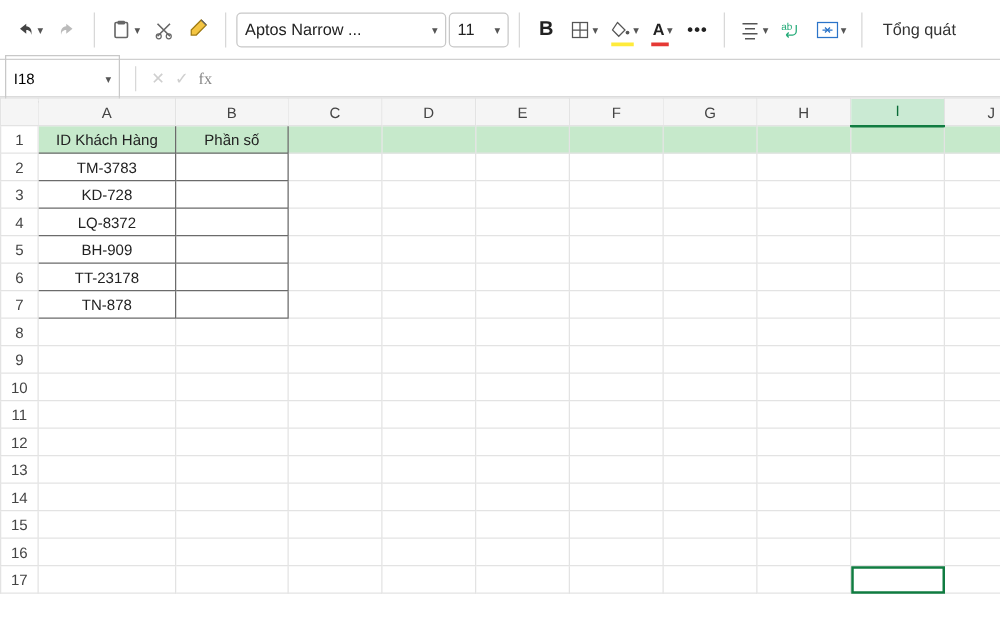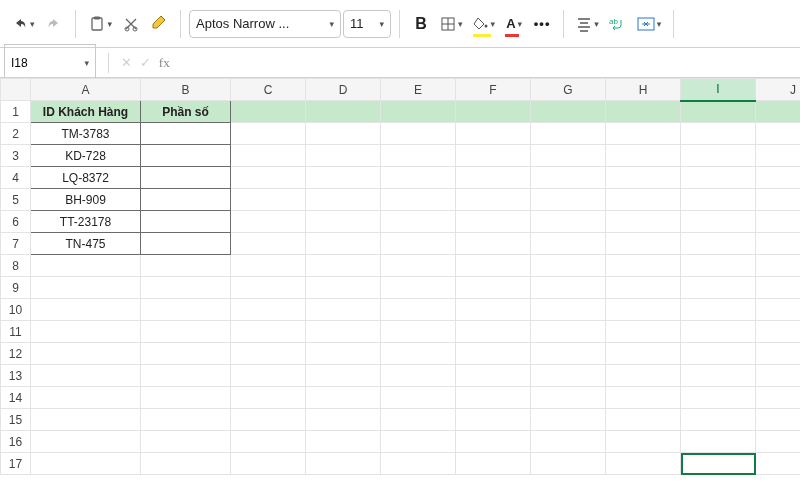--- a/index.html
+++ b/index.html
@@ -14,21 +14,21 @@
   .btn {
     display: inline-flex; align-items: center; justify-content: center;
     height: 30px; min-width: 26px; border-radius: 4px; cursor: pointer;
     padding: 0 4px;
   }
   .chev { font-size: 9px; color: #555; margin-left: 2px; }
   .font-box, .size-box {
     height: 28px; border: 1px solid #c8c8c8; border-radius: 4px;
     display: flex; align-items: center; padding: 0 6px; background: #fff;
   }
-  .font-box { width: 152px; justify-content: space-between; }
+  .font-box { width: 168px; justify-content: space-between; }
   .size-box { width: 48px; justify-content: space-between; }
   .bold-b { font-weight: 700; font-size: 16px; }
   .ellips { letter-spacing: 1px; font-weight: 700; }
   .view-label { margin-left: 4px; font-size: 13px; color: #333; }
   .color-chip { font-size: 14px; position: relative; }
   .color-underline { position: absolute; bottom: 2px; left: 4px; right: 8px; height: 3px; }
 
   
   .formula-row {
     display: flex; align-items: center; height: 30px; border-bottom: 1px solid #d0d0d0;
@@ -52,21 +52,21 @@
   }
   table.grid th {
     background: #f5f5f5; font-weight: 400; color: #444; position: sticky;
   }
   th.corner { width: 30px; background: #f5f5f5; }
   th.colh { font-weight: 400; }
   td.rowh { background: #f5f5f5; color: #444; width: 30px; text-align: center; }
   td.cell { text-align: center; }
   .hdr-green { background: #c6e9cb !important; }
   .brd { border: 1px solid #6b6b6b !important; }
-  .bold-cell { font-weight: 700; color: #222; }
+  .bold-cell { font-weight: 400; color: #222; }
   th.colh.active { background: #caead3; border-bottom: 2px solid #107c41; color: #0a6b37; }
   .selcell { outline: 2px solid #107c41; outline-offset: -2px; background: #fff; }
 </style>
 </head>
 <body>
 
 <div class="toolbar">
   <div class="btn">
     <svg width="16" height="16" viewBox="0 0 16 16">
         <path d="M9 3 4 7l5 4V8c3 0 4 2 4 4 1-4-1-7-4-7V3z" fill="#444"></path>
@@ -149,20 +149,23 @@
       </svg>
   </div>
   <div class="btn">
     <svg width="18" height="16" viewBox="0 0 18 16">
         <rect x="1" y="2" width="16" height="12" fill="none" stroke="#2b74c9"></rect>
         <path d="M5 8h3m-1-2 2 2-2 2M13 8h-3m1-2-2 2 2 2" stroke="#2b74c9" fill="none"></path>
       </svg>
     <span class="chev">▾</span>
   </div>
   <div class="sep"></div>
+  <div class="btn" style="padding-right:8px">
+    <span class="view-label">Tổng quát</span>
+  </div>
 </div>
 
 <div class="formula-row">
   <div class="name-box">
     <input value="I18" style="">
     <span class="chev">▾</span>
   </div>
   <div class="sep" style="height:20px"></div>
   <div class="fx-group">
     <span class="fx-dim">✕</span>
@@ -276,21 +279,21 @@
           <td class="cell"></td>
           <td class="cell"></td>
           <td class="cell"></td>
           <td class="cell"></td>
           <td class="cell"></td>
           <td class="cell"></td>
           <td class="cell"></td>
         </tr>
         <tr>
           <td class="rowh">7</td>
-          <td class="cell brd">TN-475</td>
+          <td class="cell brd">TN-878</td>
           <td class="cell brd"></td>
           <td class="cell"></td>
           <td class="cell"></td>
           <td class="cell"></td>
           <td class="cell"></td>
           <td class="cell"></td>
           <td class="cell"></td>
           <td class="cell"></td>
           <td class="cell"></td>
         </tr>

